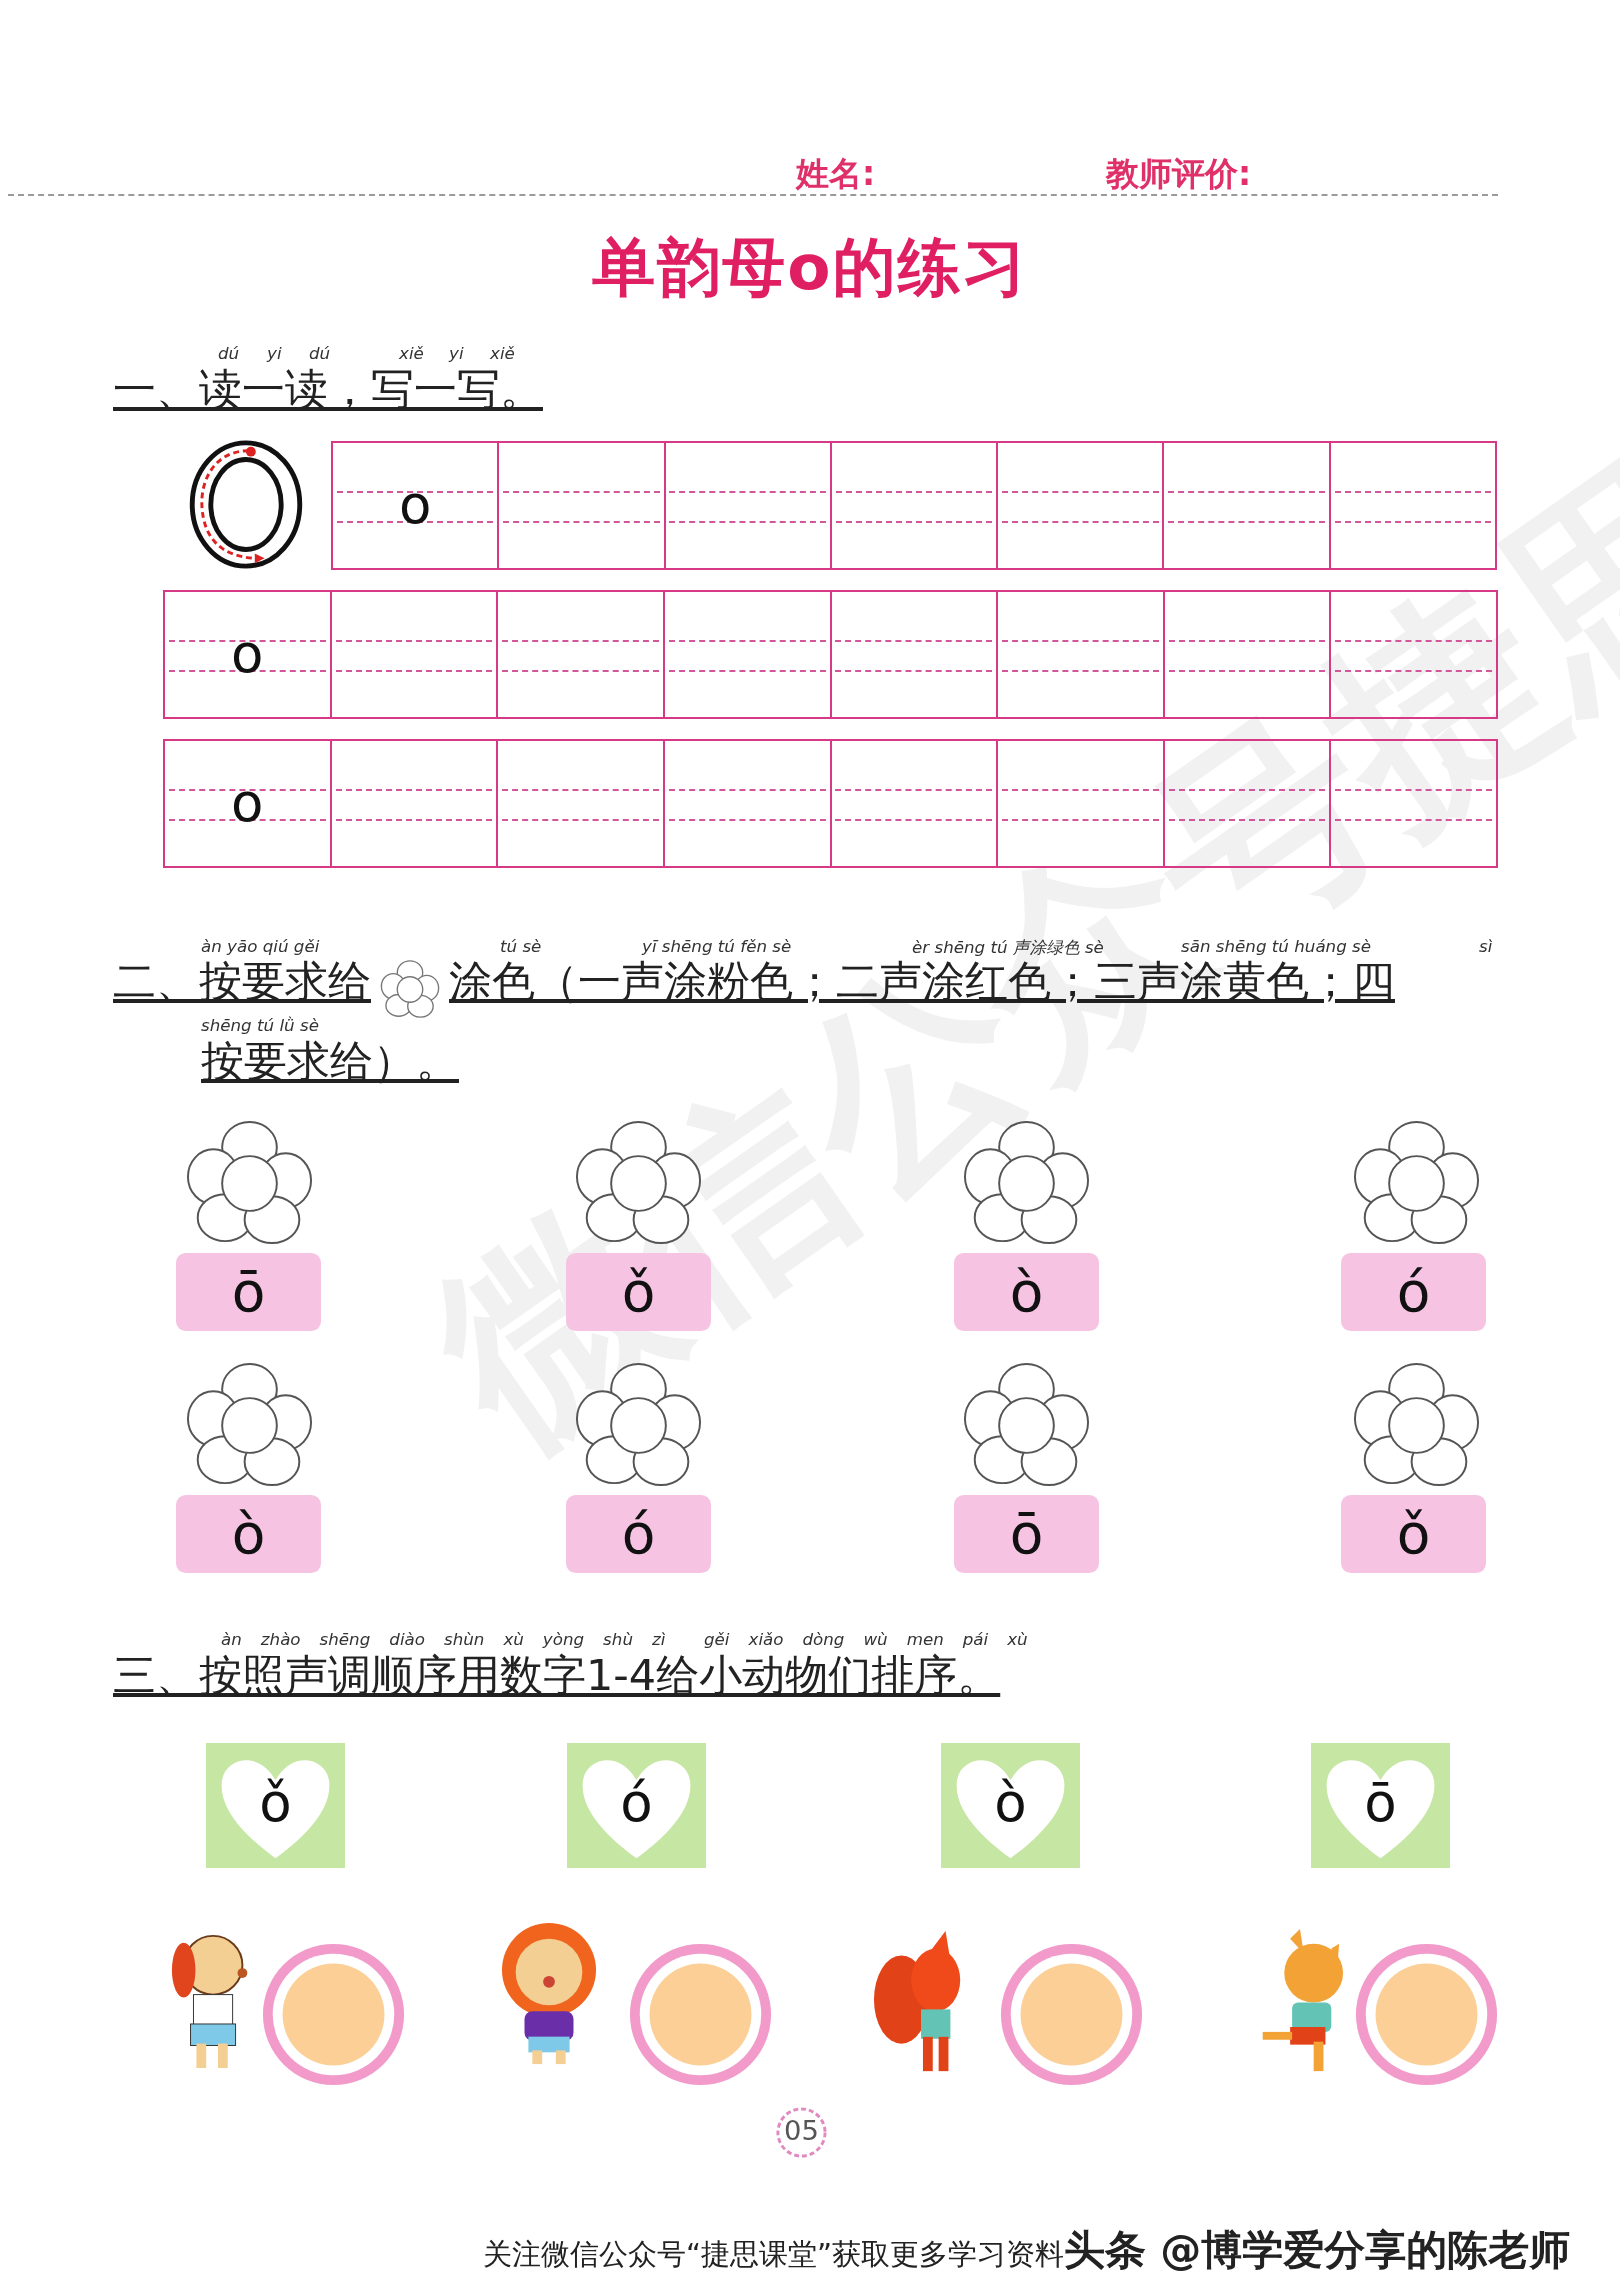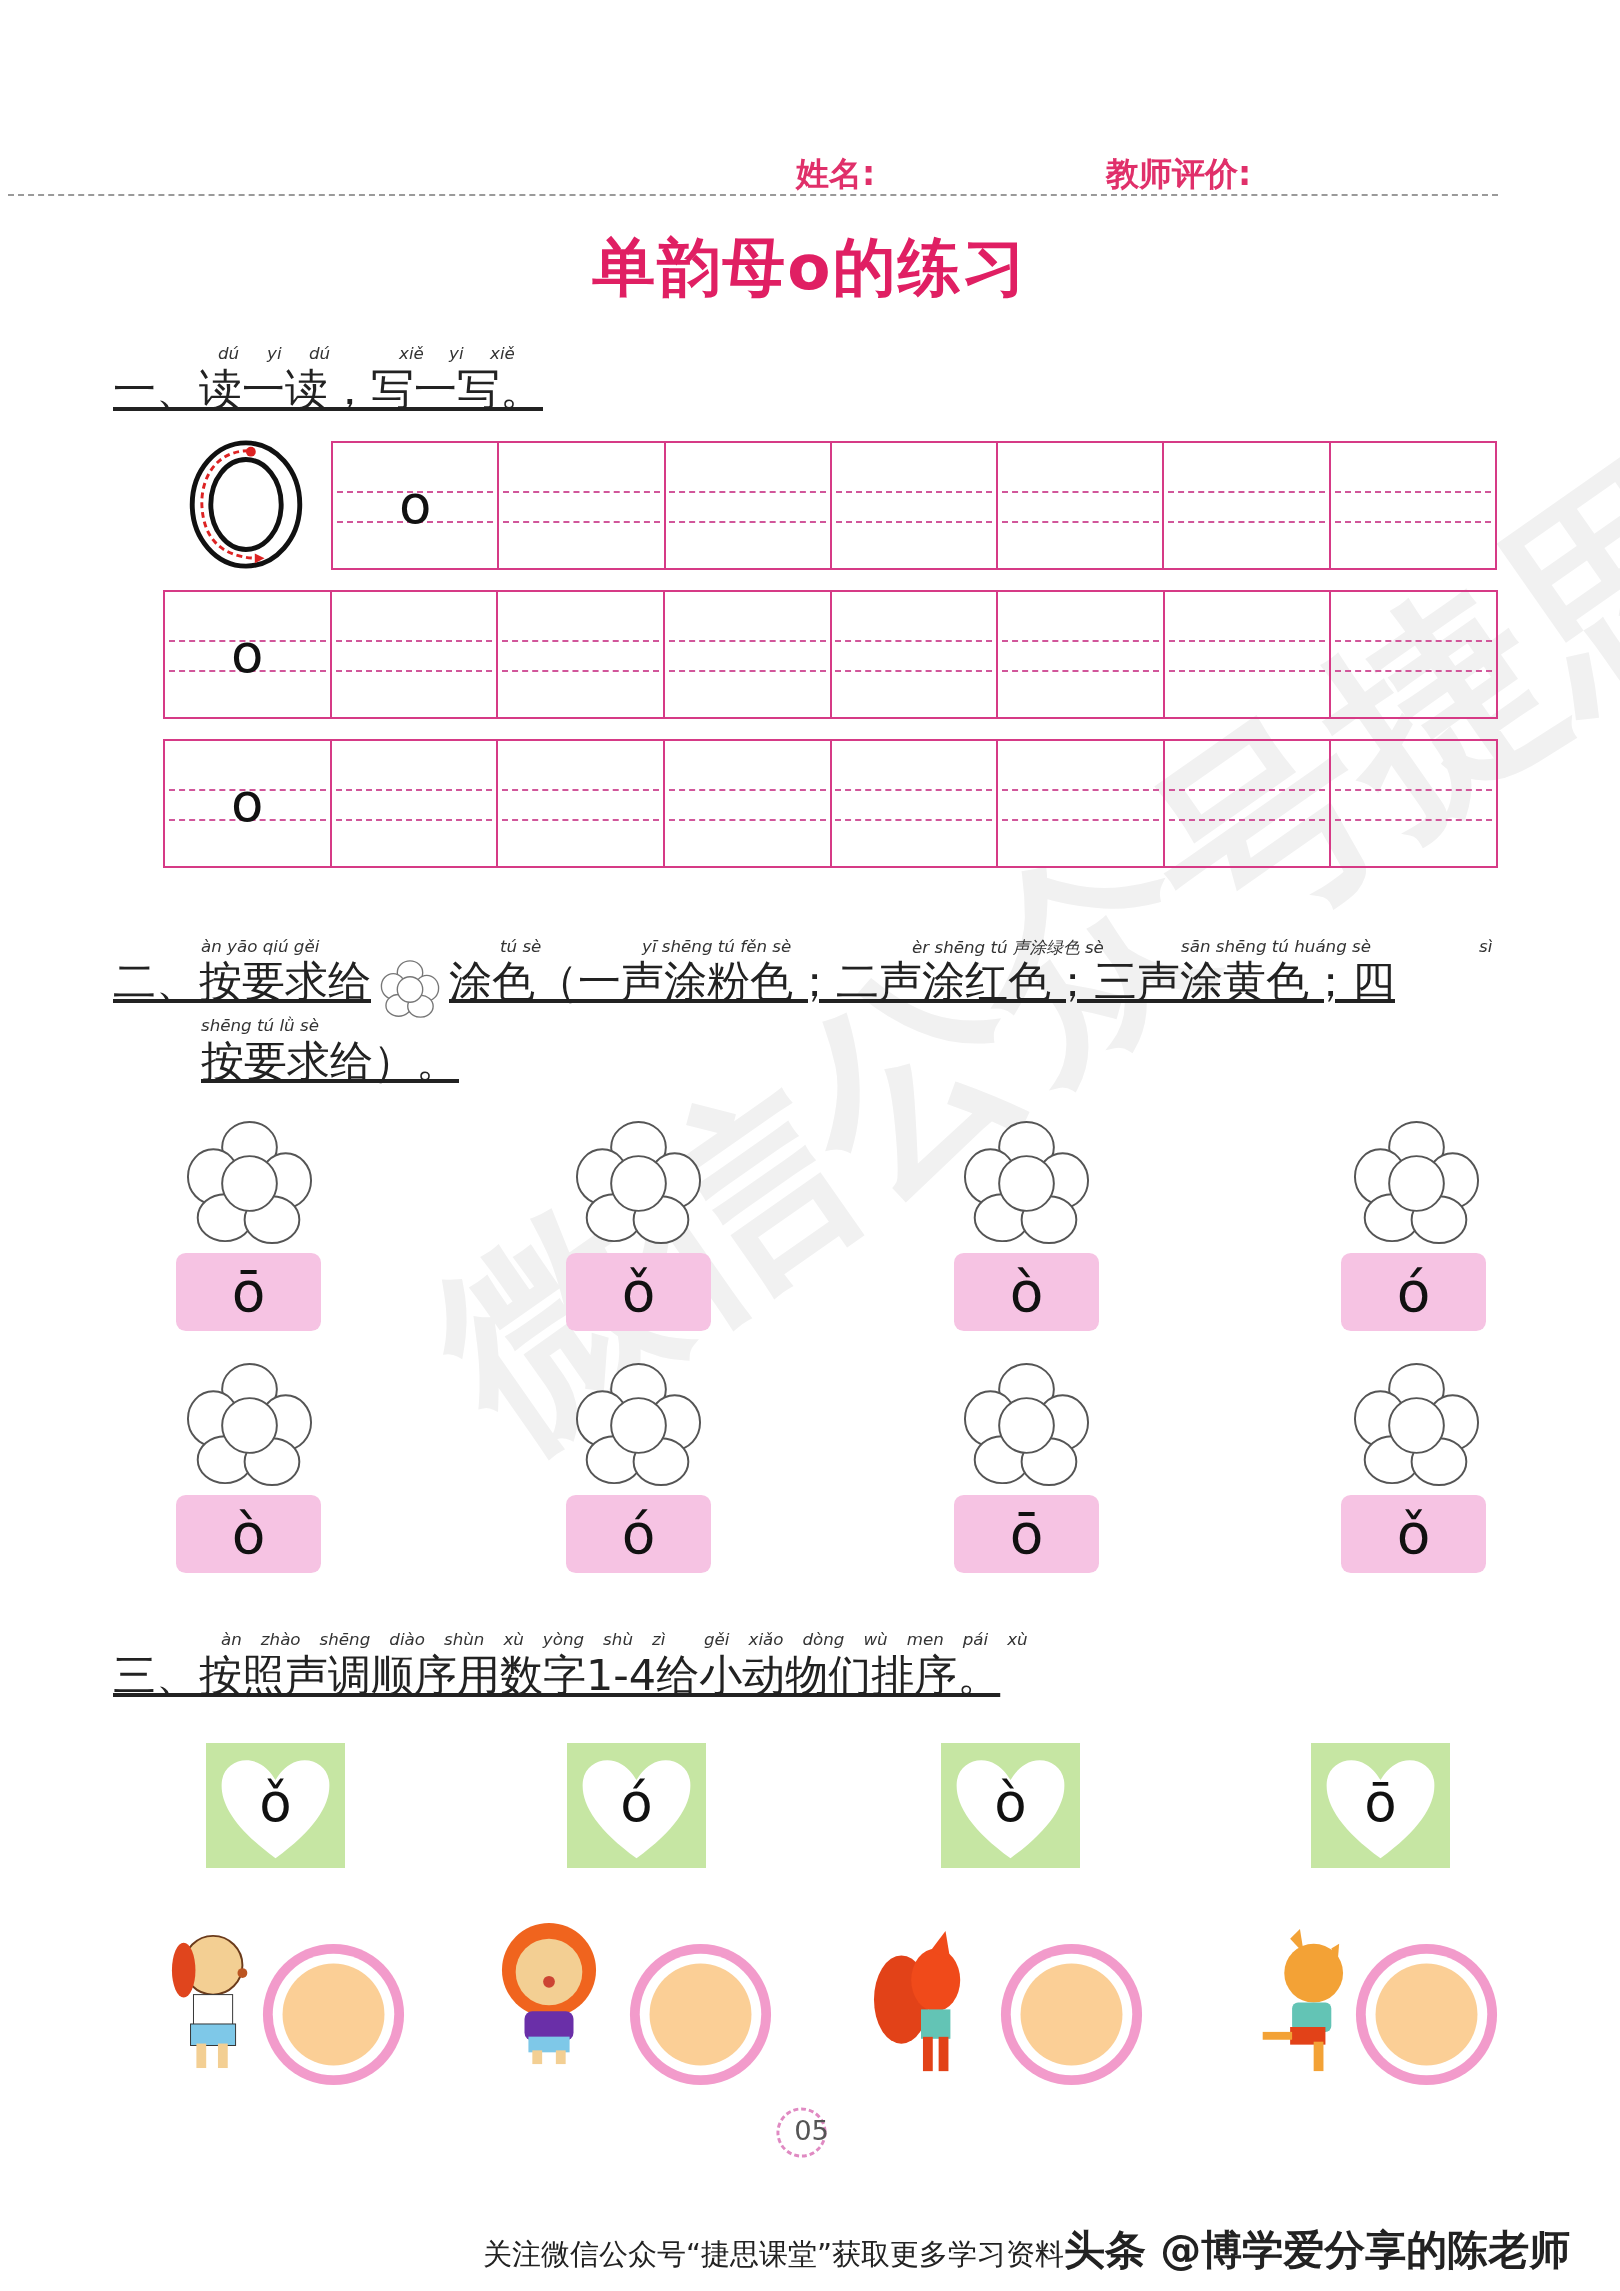--- a/index.html
+++ b/index.html
@@ -401,19 +401,19 @@
       <circle cx="75" cy="75" r="72" fill="#f29bcb"></circle>
       <circle cx="75" cy="75" r="62" fill="#fff"></circle>
       <circle cx="75" cy="75" r="52" fill="#fbcf96"></circle>
     </svg>
 </div>
 
 <div class="abs" style="left:774px;top:2105px;width:55px;height:55px;">
   <svg width="55" height="55" viewBox="0 0 56 56" style="position:absolute;left:0;top:0;">
       <circle cx="28" cy="28" r="24" fill="#fff" stroke="#e08ac2" stroke-width="3" stroke-dasharray="5 3"></circle>
     </svg>
-  <div class="pageno" style="position:absolute;left:0;right:0;top:9.8px;text-align:right;">05</div>
+  <div class="pageno" style="position:absolute;left:0;right:0;top:9.8px;text-align:center;">05</div>
 </div>
 
 <div class="abs footer" style="left:483px;top:2223px;">
   <span>关注微信公众号“捷思课堂”获取更多学习资料</span><span class="big">头条 @博学爱分享的陈老师</span>
 </div>
 
 
 </body></html>

